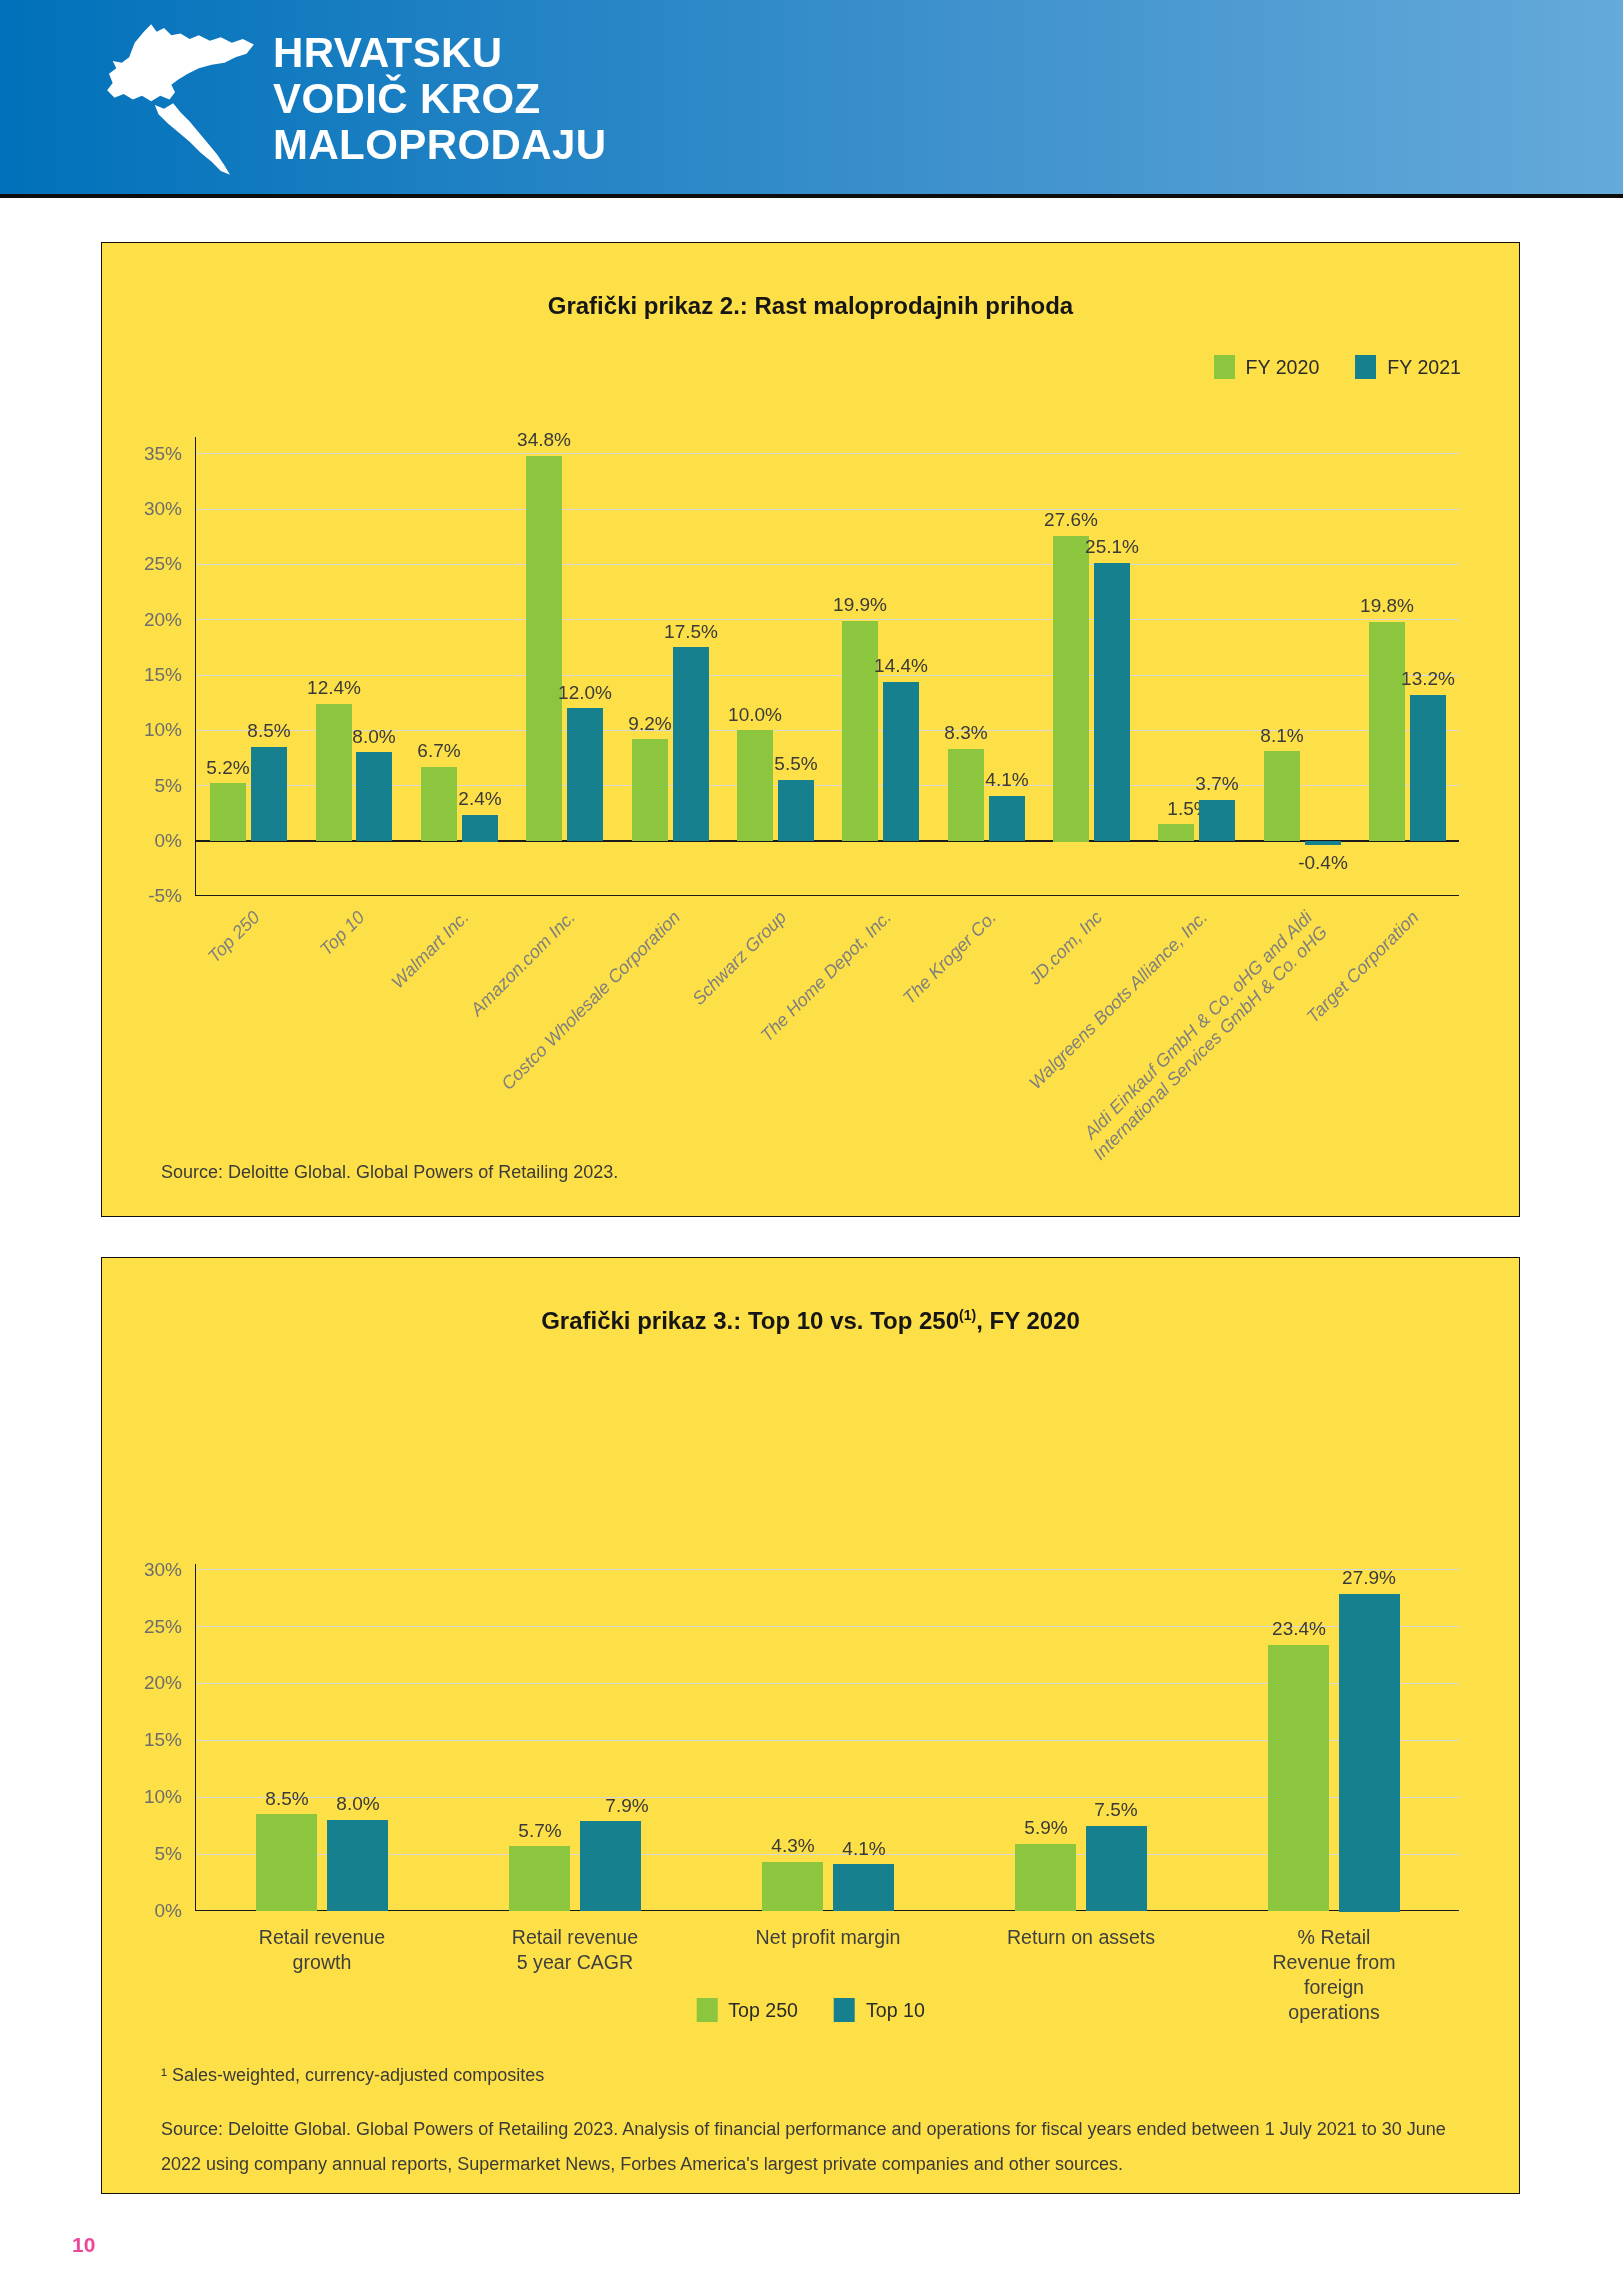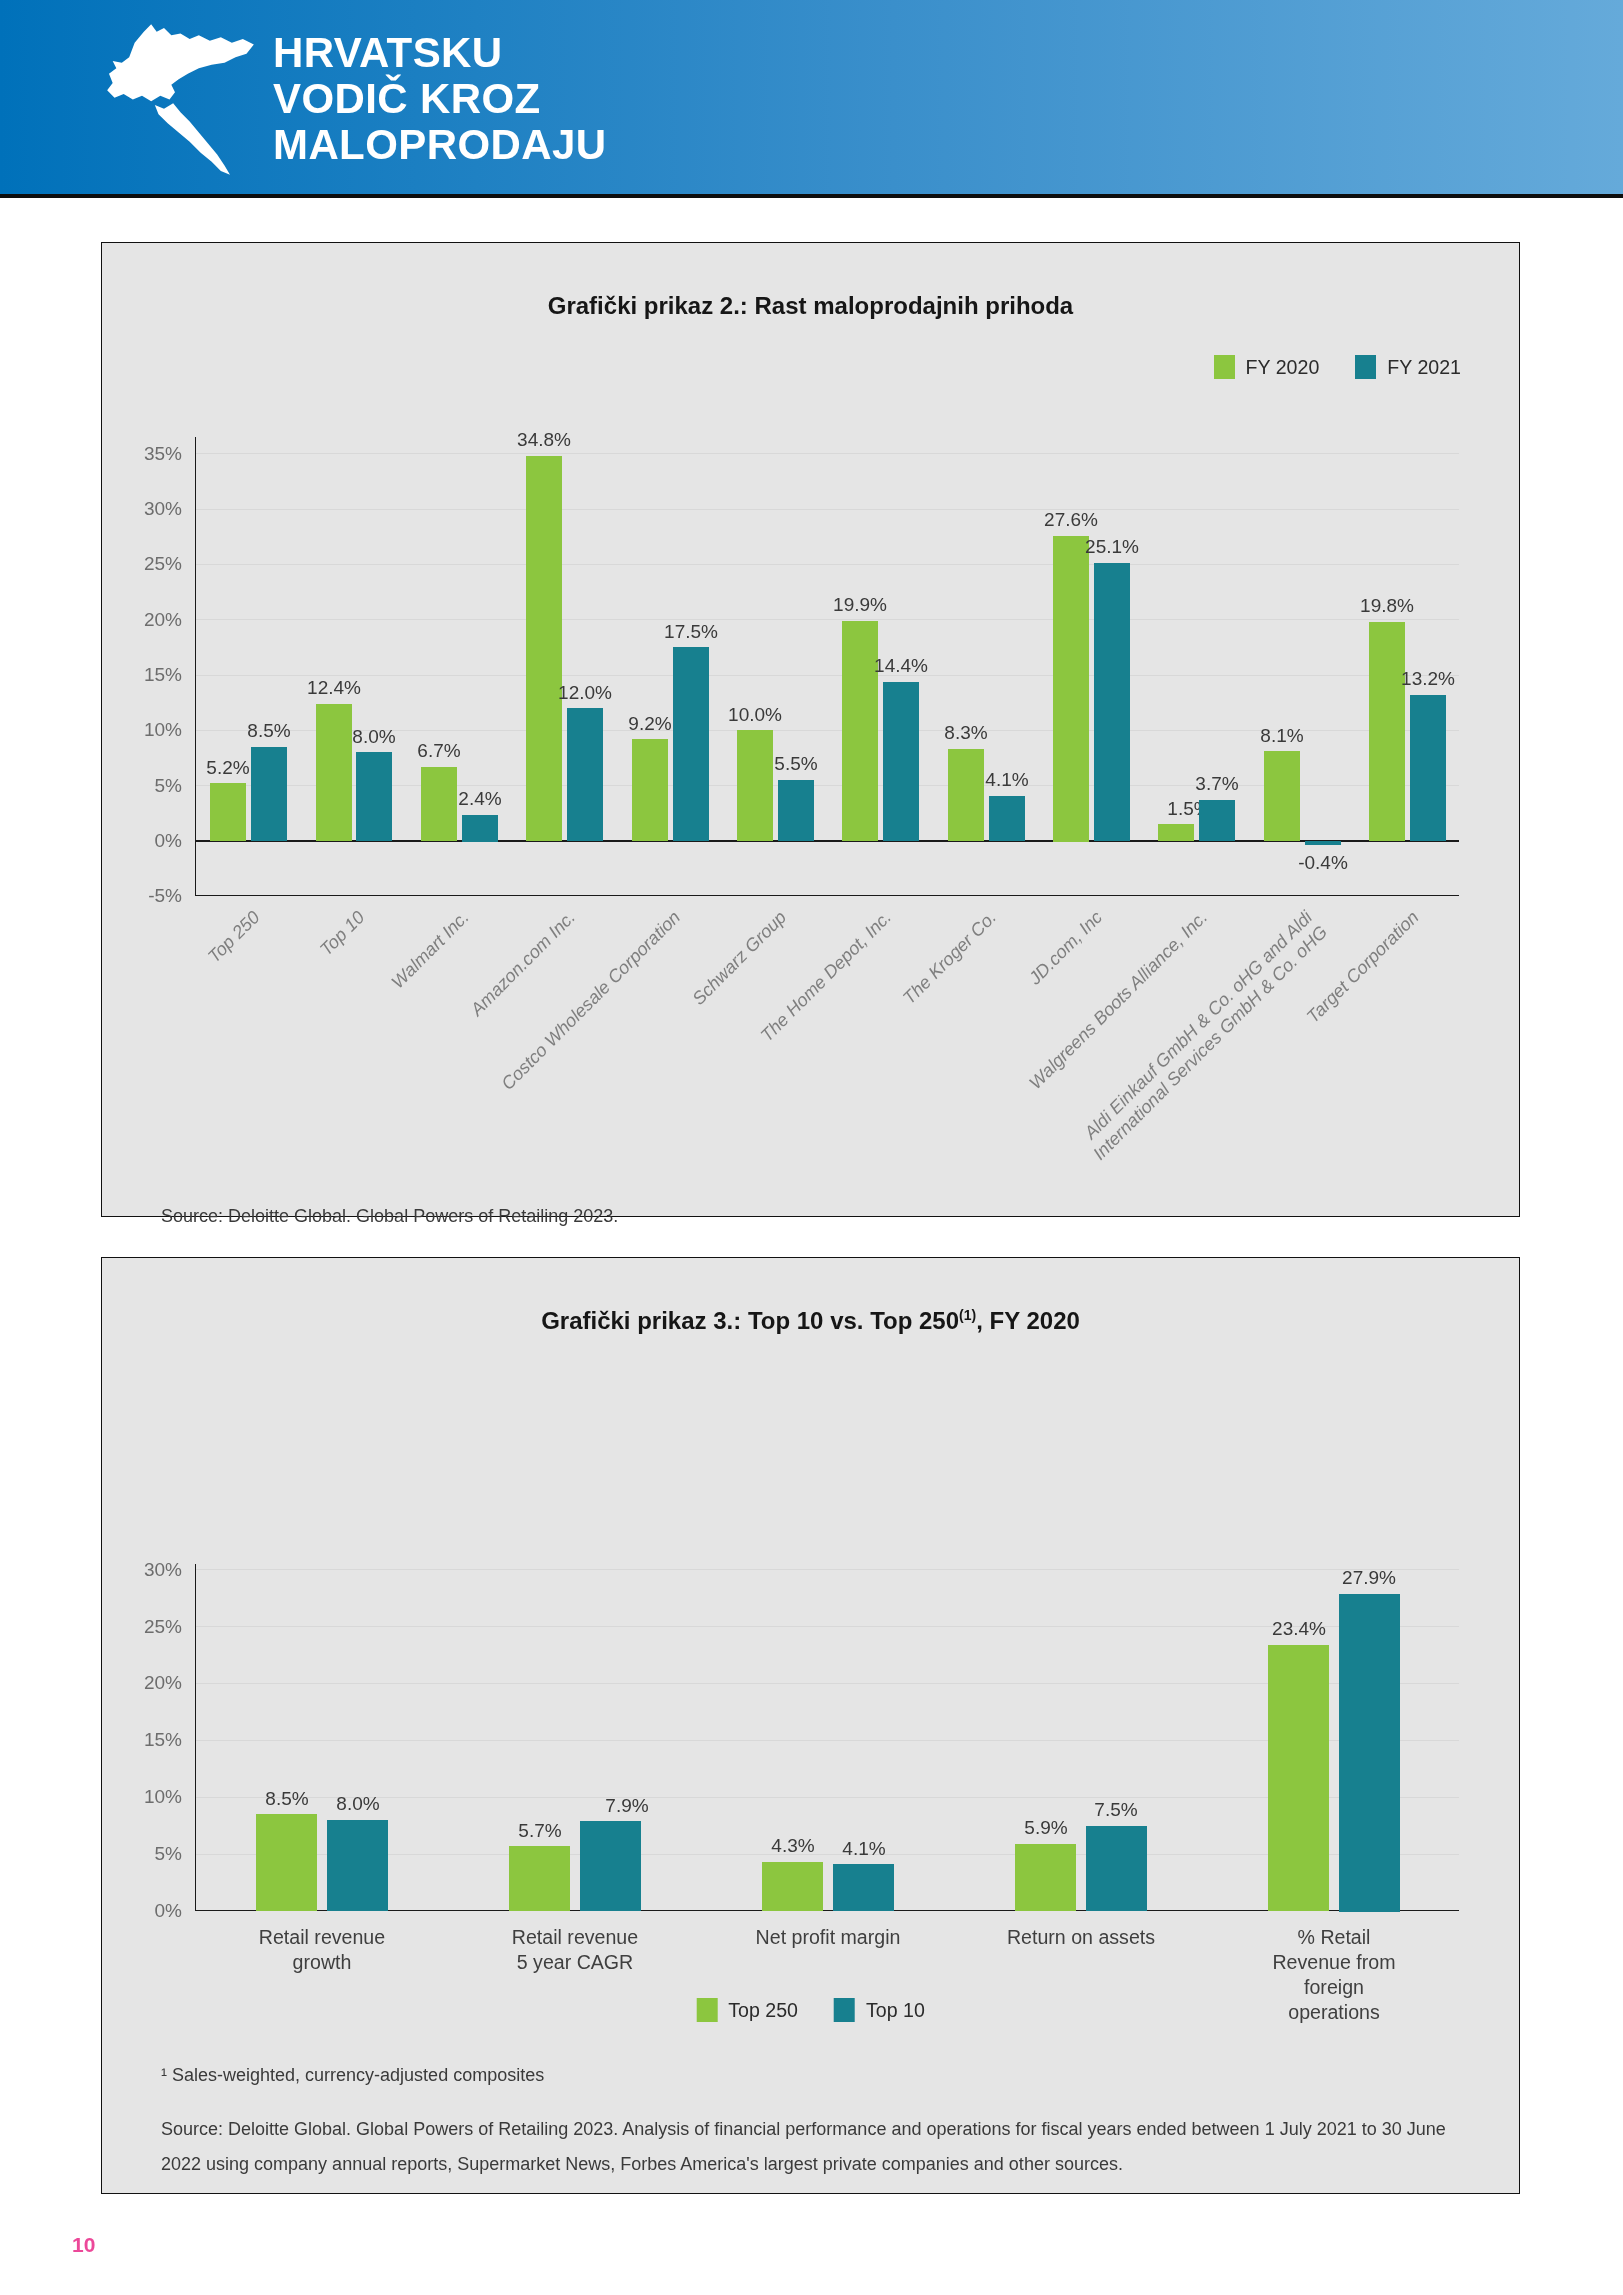--- a/index.html
+++ b/index.html
@@ -8,21 +8,21 @@
 
   
   .header { position:absolute; left:0; top:0; width:1623px; height:198px;
     background:linear-gradient(90deg,#0071ba 0%,#3a8fcb 55%,#65aada 100%);
     border-bottom:4.7px solid #0d0d0d; }
   .header svg { position:absolute; left:88px; top:17.3px; }
   .header-title { position:absolute; left:273px; top:30px; color:#ffffff;
     font-size:42px; font-weight:700; line-height:46px; letter-spacing:0.4px; }
 
   
-  .panel { position:absolute; left:101px; width:1419px; border:1.6px solid #111111; background:#e5e5e5; }
+  .panel { position:absolute; left:101px; width:1419px; border:1.6px solid #111111; background:#fde047; }
   .panel-1 { top:242px; height:975px; }
   .panel-2 { top:1257px; height:937px; }
   .chart-title { position:absolute; left:0; right:0; top:49px; text-align:center;
     font-size:24px; font-weight:700; color:#161616; }
   .chart-title sup { font-size:14px; }
 
   .legend { position:absolute; display:flex; gap:36px; align-items:center; }
   .legend-1 { top:112px; right:58px; }
   .legend-2 { top:740px; left:50%; transform:translateX(-50%); }
   .legend-item { display:flex; align-items:center; gap:11px; }
@@ -39,21 +39,21 @@
   .value-label { position:absolute; transform:translateX(-50%); font-size:19px;
     color:#3a3a3a; white-space:nowrap; }
   .cat-rot-anchor { position:absolute; width:0; height:0; }
   .cat-rot { position:absolute; right:0; top:0; transform:rotate(-45deg);
     transform-origin:100% 0; text-align:right; white-space:pre; font-style:italic;
     font-size:18px; line-height:21px; color:#7f7f7f; }
   .cat-center { position:absolute; transform:translateX(-50%); text-align:center;
     white-space:pre-line; font-size:19.6px; line-height:25px; color:#3f3f3f; }
 
   .source-note { position:absolute; font-size:18px; color:#3a3a3a; }
-  .source-1 { left:59px; top:919px;margin-top:44px; }
+  .source-1 { left:59px; top:919px; }
   .footnote-2 { left:59px; top:807px; font-size:18px; color:#3a3a3a; position:absolute; }
   .source-2 { left:59px; top:854px; width:1308px; line-height:35px; }
 
   .page-number { position:absolute; left:72px; top:2233px; font-size:21px;
     font-weight:700; color:#ec4899; }
 </style>
 </head>
 <body>
 
 <div class="header">

